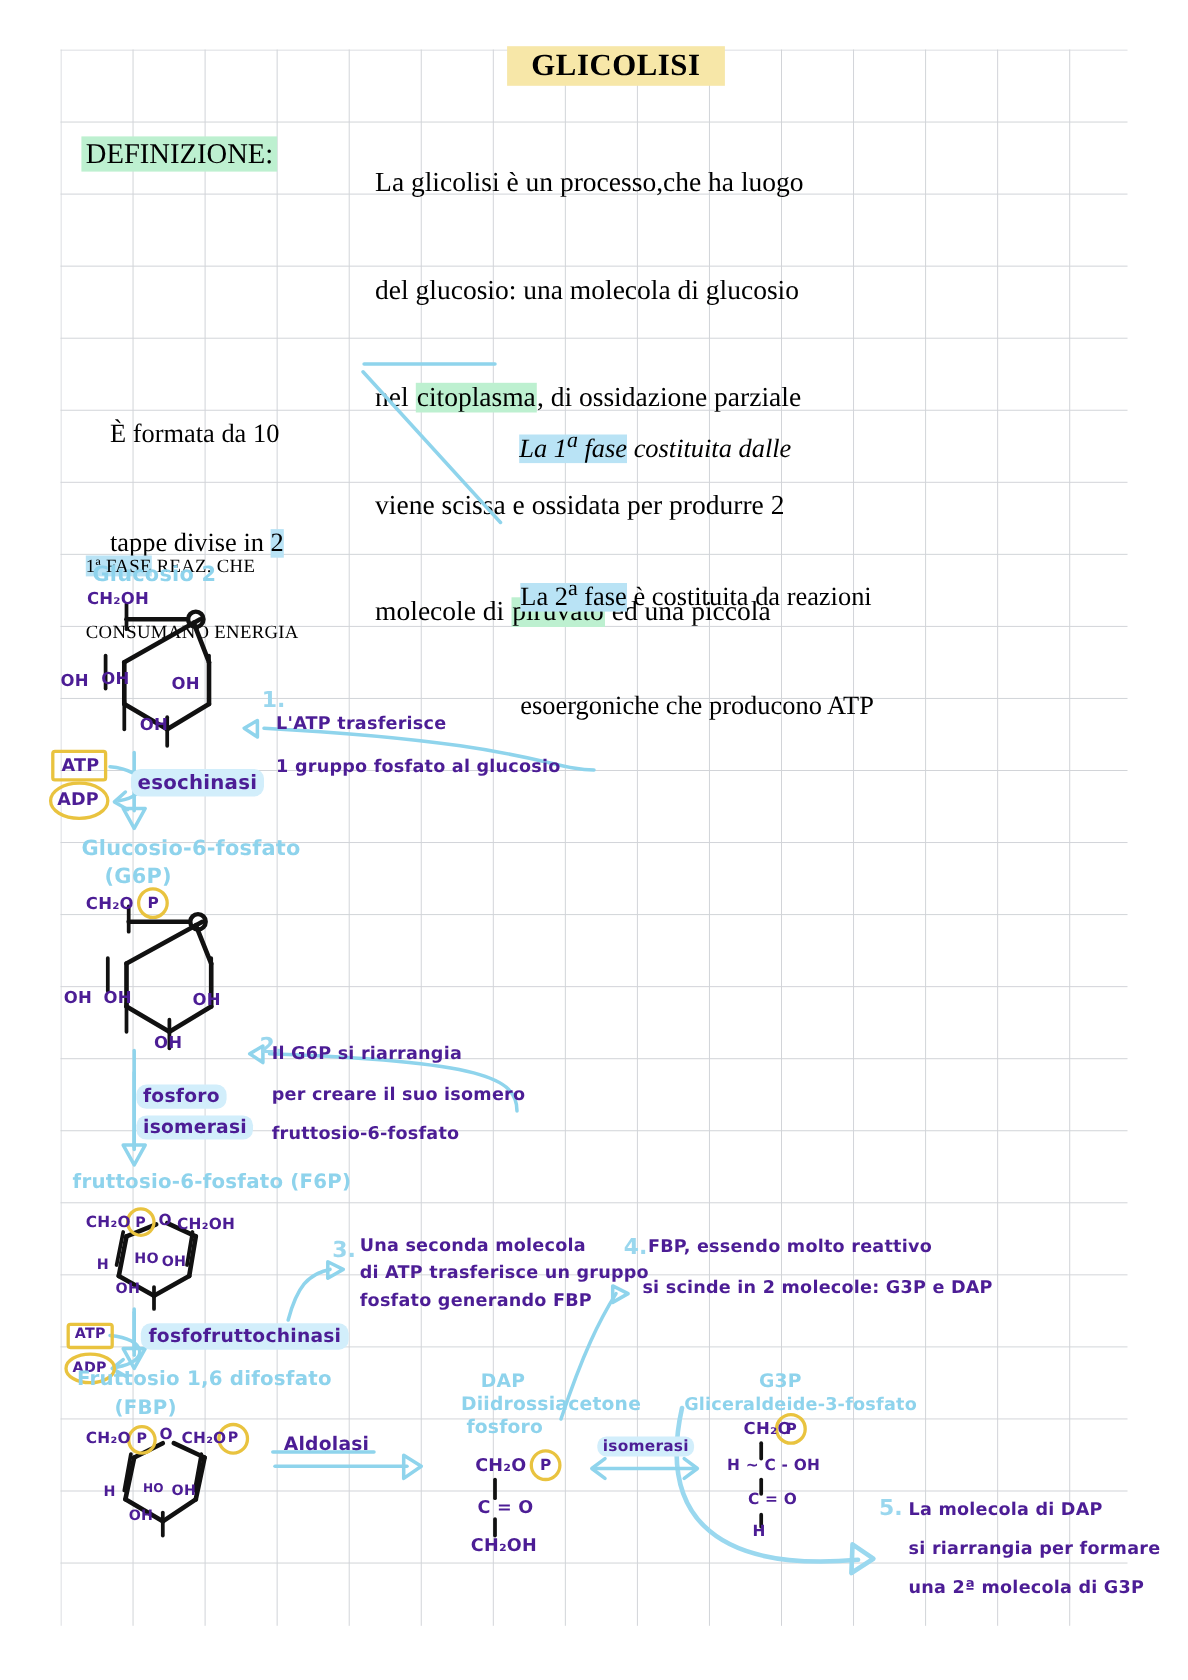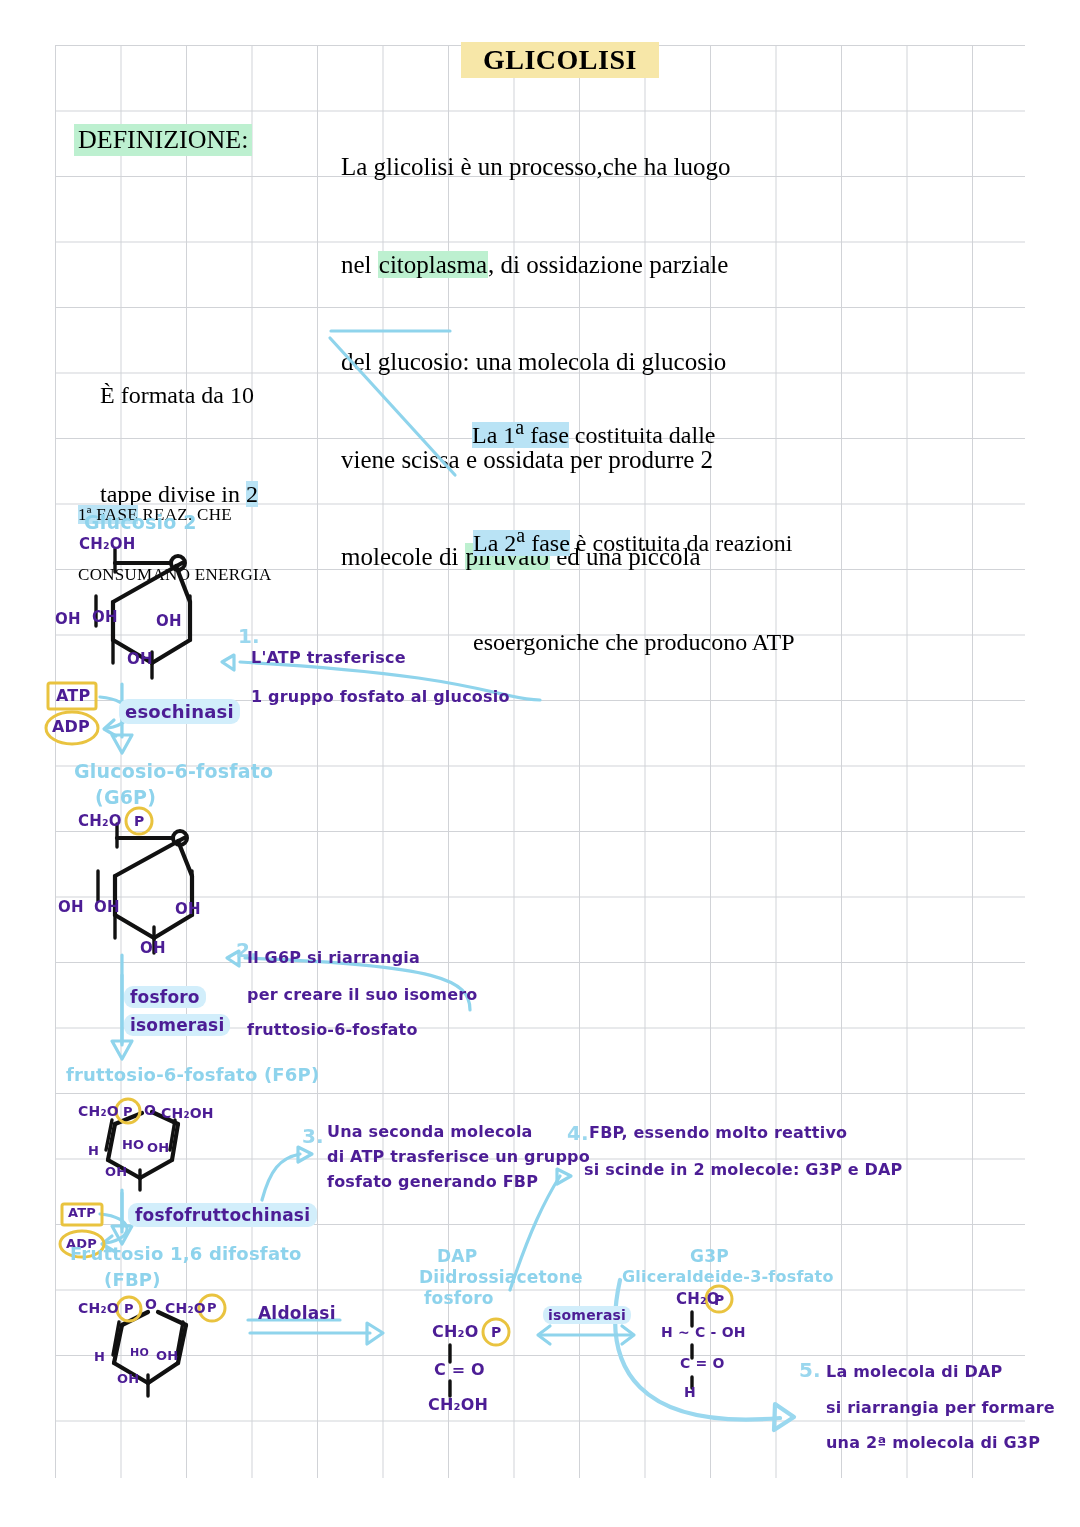--- a/index.html
+++ b/index.html
@@ -32,21 +32,21 @@
 
   #title{
     left:461px;top:42px;font-size:28px;font-weight:bold;letter-spacing:.5px;
     padding:2px 22px;
   }
   .def-label{left:74px;top:88px;font-size:26px;padding:1px 4px;}
   .def-body{left:341px;top:86px;font-size:25px;line-height:32.5px;}
   .def-body span.hl-g{padding:0 1px;}
 
   .box10{left:100px;top:313px;font-size:24px;line-height:33px;}
-  .fase1{left:472px;top:320px;font-size:24px;line-height:43px;}
+  .fase1{left:472px;top:333px;font-size:24px;line-height:27px;font-style:italic;}
   .fase2{left:473px;top:453px;font-size:24px;line-height:33px;}
 
   .fasehdr{left:78px;top:465px;font-size:17px;line-height:20px;letter-spacing:.3px;}
   .hw-blue{color:#8ed3ec;}
   .hw-k{color:#4c1d95;}
 
   .num{color:#9ad7ee;font-family:"DejaVu Sans",sans-serif;font-weight:600;}
 
   svg.ink{position:absolute;left:0;top:0;width:1080px;height:1527px;overflow:visible;pointer-events:none;}
   .stroke-k{fill:none;stroke:#111;stroke-width:4.2;stroke-linecap:round;stroke-linejoin:round;}
@@ -63,22 +63,22 @@
 <div id="sheet">
 
   <div id="grid"></div>
 
   <div class="t serif hl-y" id="title">GLICOLISI</div>
 
   <div class="t serif def-label hl-g">DEFINIZIONE:</div>
 
   <div class="t serif def-body">
     <div>La glicolisi è un processo,che ha luogo</div>
+    <div>del glucosio: una molecola di glucosio</div>
     <div><span>nel </span><span class="hl-g">citoplasma</span><span>, di ossidazione parziale</span></div>
-    <div>del glucosio: una molecola di glucosio</div>
     <div>viene scissa e ossidata per produrre 2</div>
     <div><span>molecole di </span><span class="hl-g">piruvato</span><span> ed una piccola</span></div>
   </div>
 
   <div class="t serif box10">
     <div>È formata da 10</div>
     <div><span>tappe divise in </span><span class="hl-b">2</span></div>
   </div>
 
   <div class="t serif fase1">

